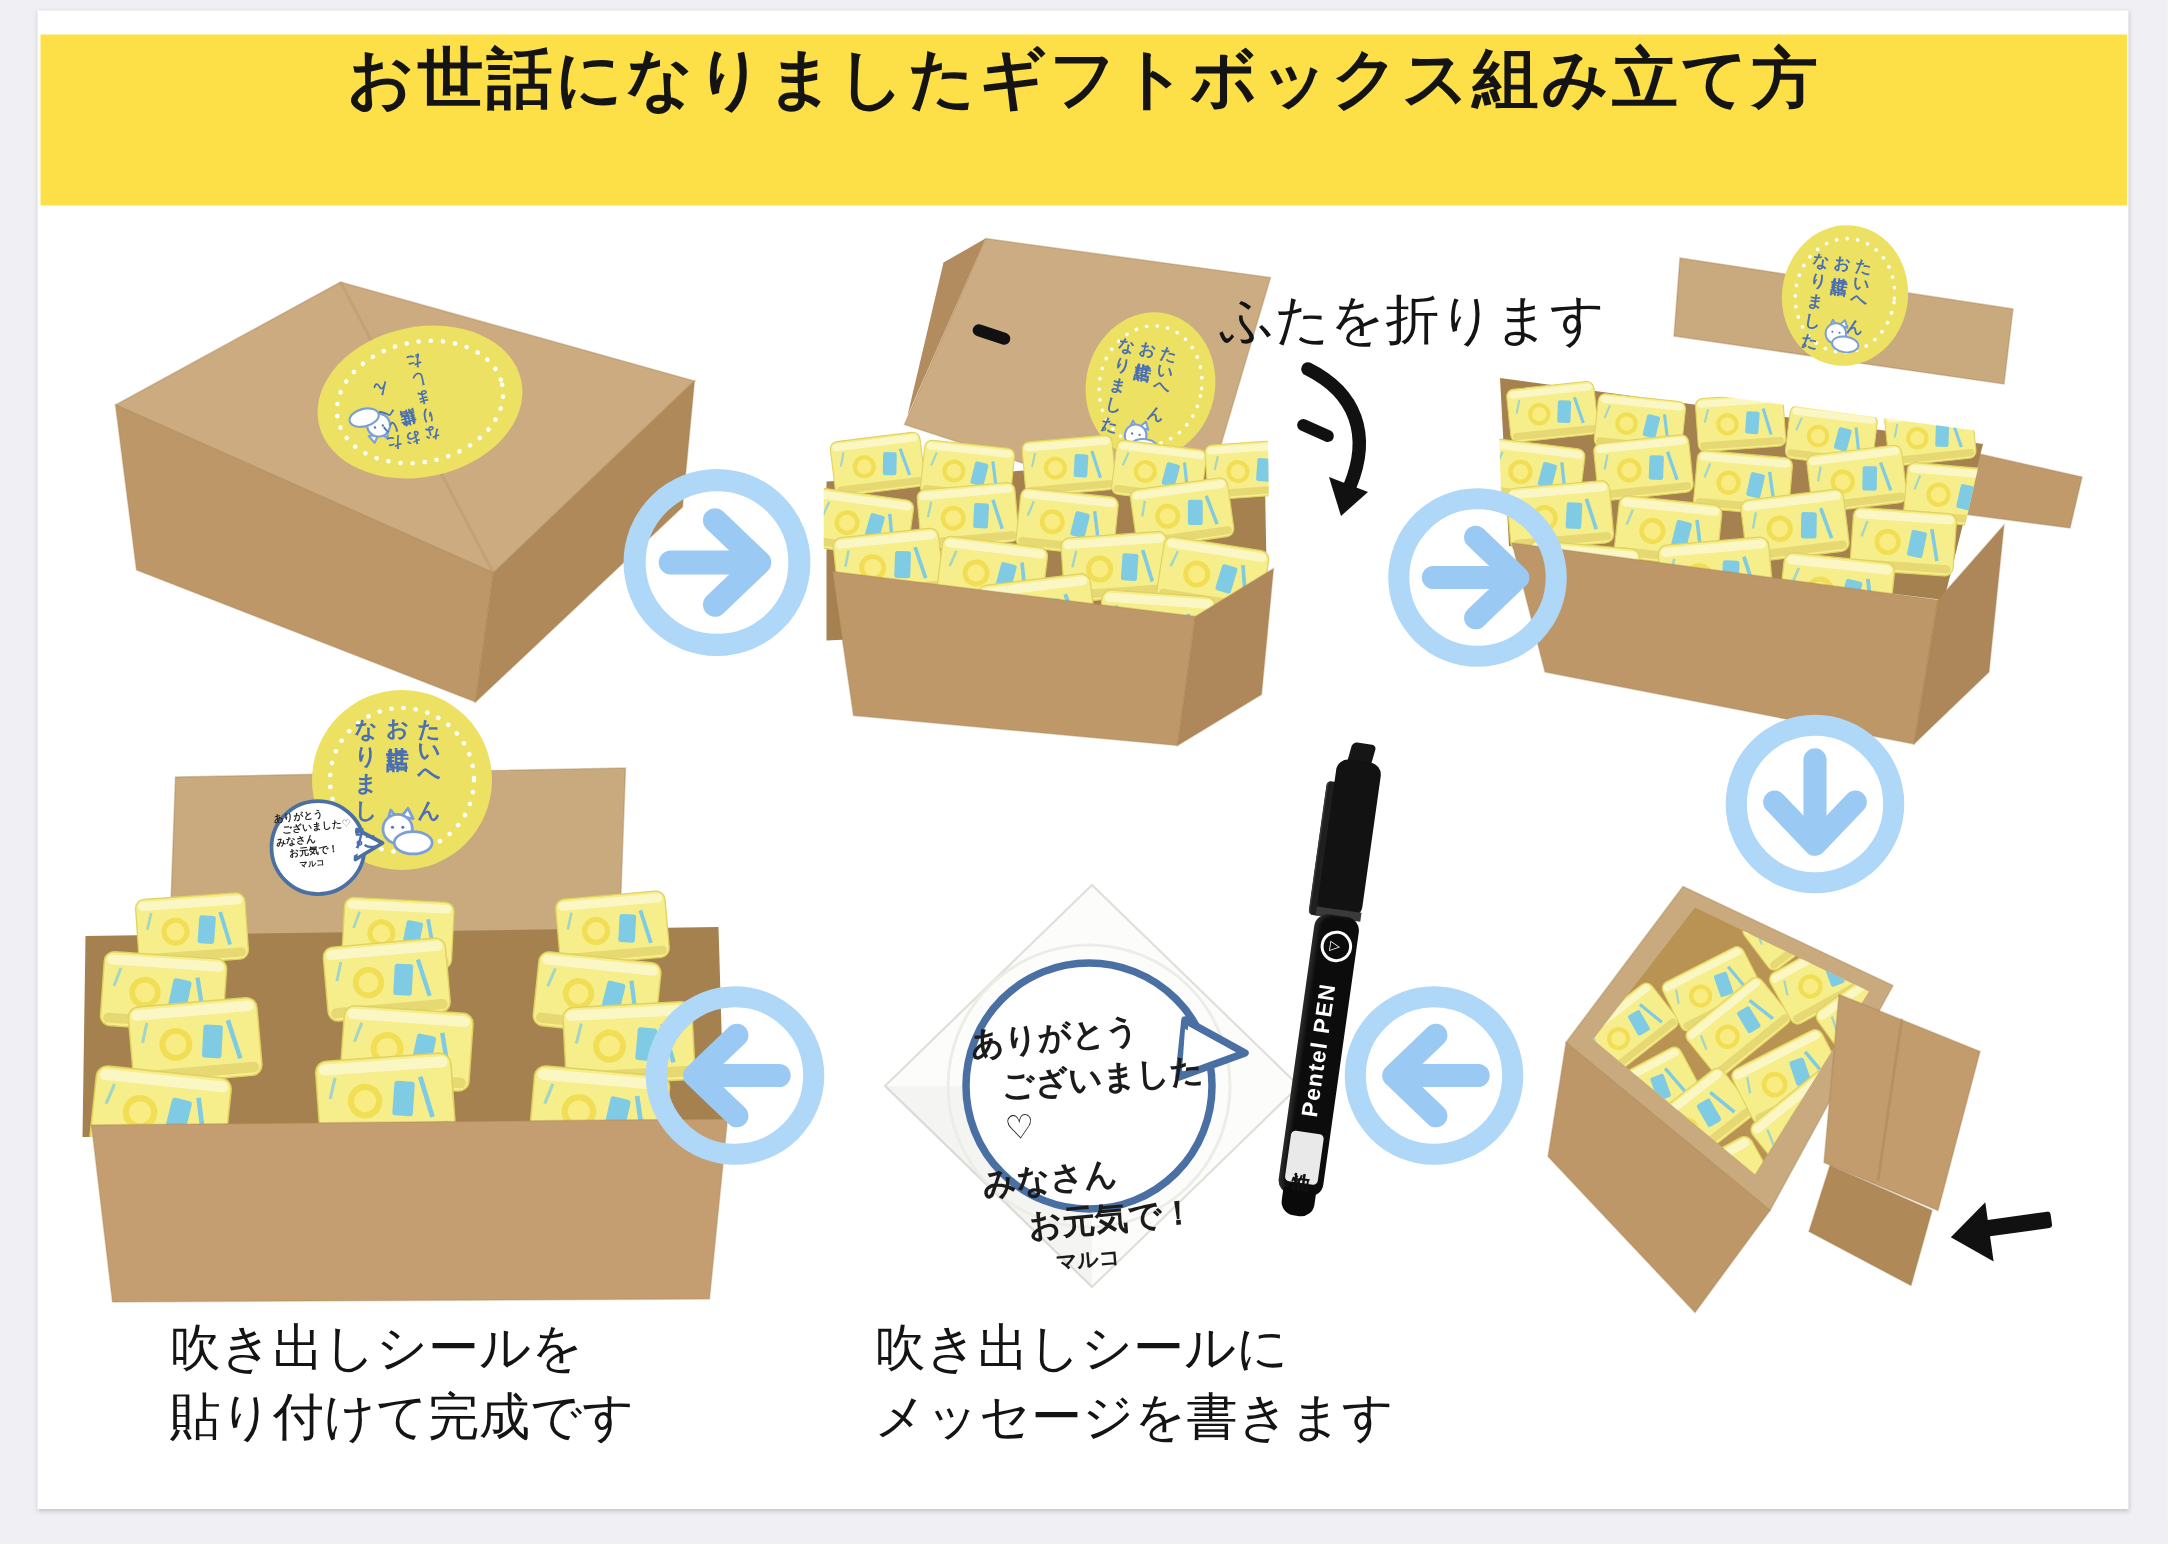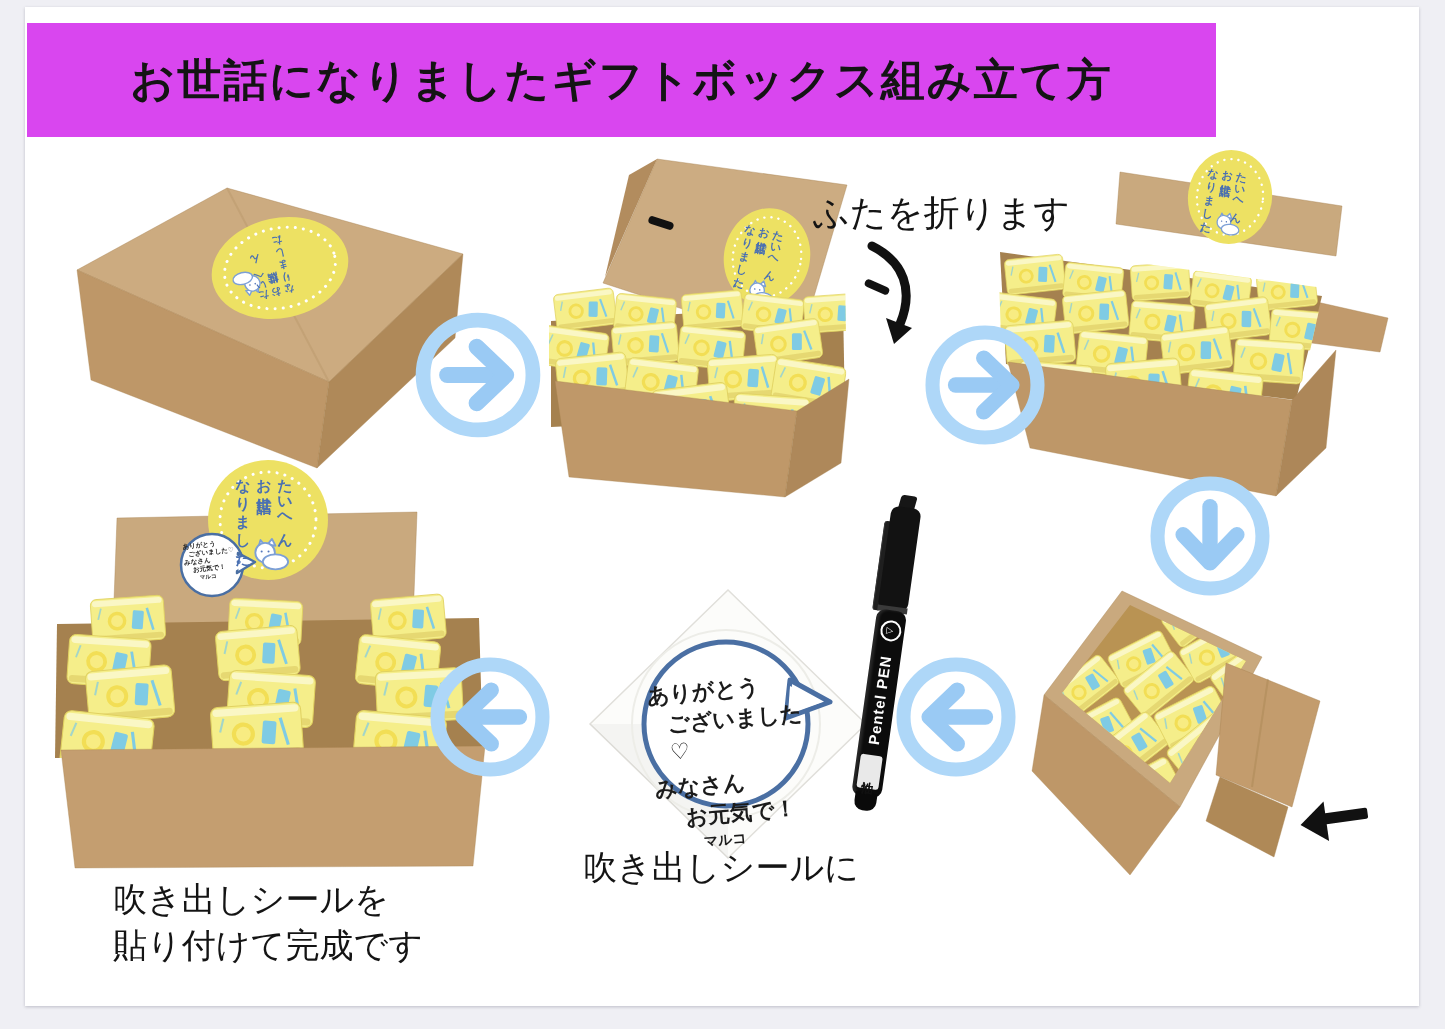--- a/index.html
+++ b/index.html
@@ -1,21 +1,21 @@
 <!DOCTYPE html>
 <html><head>
 <meta charset="utf-8">
 <style>
   html,body{margin:0;padding:0;background:#EFEFF4;}
   body{font-family:"Liberation Sans","DejaVu Sans",sans-serif;}
   .stage{position:relative;width:1445px;height:1029px;overflow:hidden;background:#EFEFF4;}
   .page{position:absolute;left:25px;top:7px;width:1394px;height:999px;background:#ffffff;
         box-shadow:0 1px 3px rgba(70,70,85,.28);}
-  .banner{position:absolute;left:27px;top:23px;width:1189px;height:114px;background:#d946ef;
-          display:flex;align-items:center;justify-content:center;}
+  .banner{position:absolute;left:27px;top:23px;width:1391px;height:114px;background:#fde047;
+          display:flex;align-items:flex-start;justify-content:center;}
   .title{font-size:44px;font-weight:700;color:#141414;letter-spacing:2px;}
   .photo{position:absolute;}
   .photo svg{position:absolute;left:0;top:0;display:block;}
   .overlay{position:absolute;}
   .cap{position:absolute;color:#141414;font-weight:500;font-size:34px;line-height:46px;white-space:nowrap;}
   .cap-fold{font-size:36px;}
   .flow{position:absolute;}
   .flow svg{display:block;width:100%;height:100%;}
   .flow.left svg{transform:scaleX(-1);}
   .flow.down svg{transform:rotate(90deg);}
@@ -352,16 +352,17 @@
     <div class="pen-ink">
         <span>油性</span>
       </div>
   </div>
 
   <div class="cap cap-fold" style="left:813px;top:190px">ふたを折ります</div>
   <div class="cap two" style="left:113px;top:876px">
     <div>吹き出しシールを</div>
     <div>貼り付けて完成です</div>
   </div>
-  <div class="cap two" style="left:583px;top:844px">
+  <div class="cap two" style="left:583px;top:876px">
     <div>吹き出しシールに</div>
+    <div>メッセージを書きます</div>
   </div>
 </div>
 
 </body></html>

